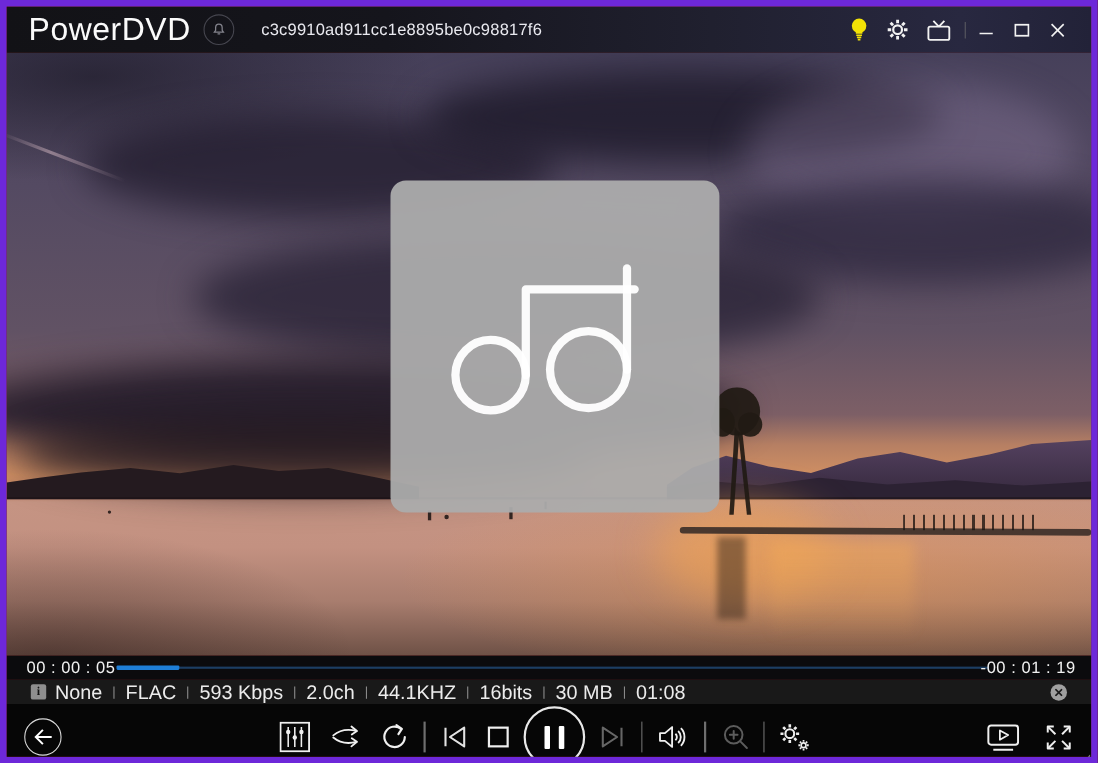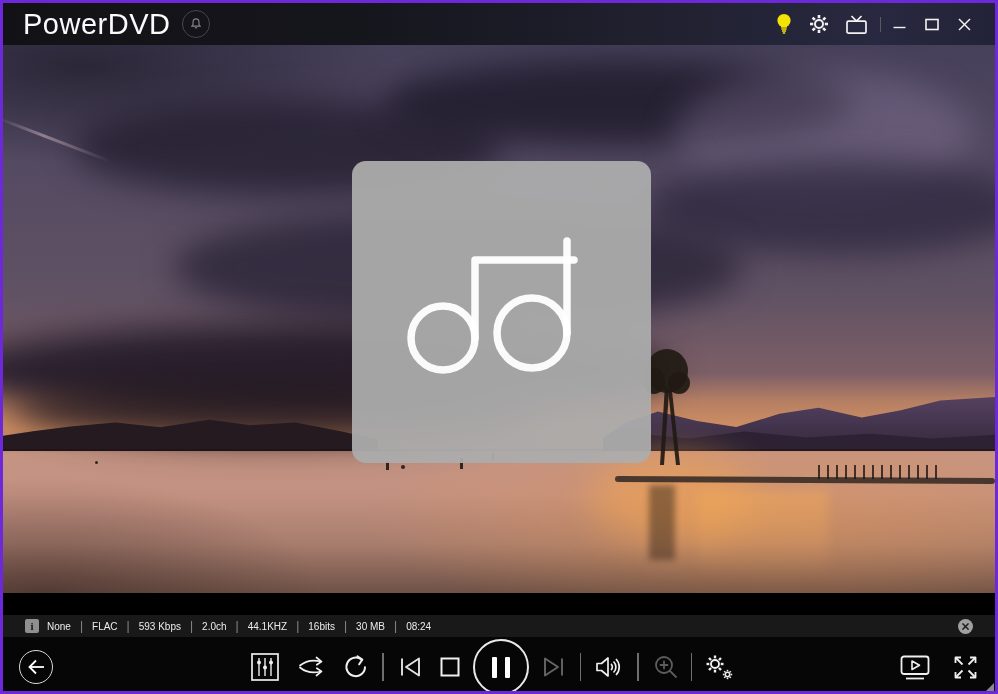--- a/index.html
+++ b/index.html
@@ -1,21 +1,21 @@
 <!DOCTYPE html>
 <html style="--accent-blue: #1e7ed6; --track-blue: #1c3e63; --bulb-yellow: #f2e206; --info-bar-bg: #191919; --controls-bg: #060606; --progress-row-bg: #0b0b0d;"><head>
 <meta charset="utf-8">
 <style>
   :root{
     --accent-blue:#1e7ed6; --track-blue:#1c3e63; --bulb-yellow:#f2e206;
     --info-bar-bg:#191919; --controls-bg:#060606; --progress-row-bg:#0b0b0d;
   }
   *{margin:0;padding:0;box-sizing:border-box}
   body{background:#2a2a2a;font-family:"Liberation Sans",sans-serif;-webkit-font-smoothing:antialiased}
-  #window{position:relative;width:998px;height:694px;background:#000000;overflow:hidden;border:3px solid #6d28d9}
+  #window{position:relative;width:998px;height:694px;background:#7f1d1d;overflow:hidden;border:6px solid #6d28d9}
 
   
   #titlebar{position:absolute;left:0;top:0;right:0;height:42px;
     background:linear-gradient(90deg,#121216 0%,#15151c 35%,#20202f 65%,#282840 88%,#222238 100%);
     display:flex;align-items:center;z-index:40}
   .logo{font-size:29px;font-weight:200;color:#fafafa;letter-spacing:.5px;margin-left:20px;line-height:42px}
   .bell-wrap{width:28px;height:28px;border:1px solid #46464f;border-radius:50%;display:flex;align-items:center;justify-content:center;margin-left:12px;color:#84848d}
   .tb-title{color:#e9e9ef;font-size:15px;margin-left:24px;letter-spacing:.2px}
   .tb-right{position:absolute;right:0;top:0;height:42px;display:flex;align-items:center;padding-right:16px}
   .tb-btn{display:flex;align-items:center;justify-content:center;height:42px;color:#f2f2f2;cursor:default}
@@ -72,21 +72,21 @@
   .track{position:absolute;left:100px;width:793px;height:10px;cursor:pointer}
   .track-line{position:absolute;left:0;right:0;top:4px;height:2px;background:var(--track-blue)}
   .track-fill{position:absolute;left:0;top:3px;height:4px;background:var(--accent-blue);border-radius:1px}
 
   
   #info-bar{position:absolute;left:0;top:612px;width:100%;height:22px;background:var(--info-bar-bg);
     display:flex;align-items:center;padding:0 10px;z-index:30}
   .info-icon{width:14px;height:14px;background:#8f8f8f;border-radius:2px;color:#161616;
     font-size:11px;font-weight:bold;font-family:"Liberation Serif",serif;
     display:flex;align-items:center;justify-content:center;margin:0 8px 0 12px}
-  .info-text{color:#ececec;font-size:10px;white-space:nowrap}
+  .info-text{color:#ececec;font-size:18px;white-space:nowrap}
   .info-sep{color:#8a8a8a;font-size:12px;margin:0 9px}
   .info-close{position:absolute;right:22px;width:15px;height:15px;border-radius:50%;background:#a0a0a0;
     display:flex;align-items:center;justify-content:center;color:#1c1c1c;cursor:default}
 
   
   #controls{position:absolute;left:0;top:634px;width:100%;height:60px;background:var(--controls-bg);z-index:30}
   .btn{display:flex;align-items:center;justify-content:center;cursor:default;color:#efefef}
   .back-btn{position:absolute;left:16px;top:13px;width:34px;height:34px;border:1.5px solid #d8d8d8;
     border-radius:50%;display:flex;align-items:center;justify-content:center;color:#fff}
   .center-cluster{position:absolute;left:248px;top:0;height:60px;display:flex;align-items:center}
@@ -106,20 +106,21 @@
 <div id="window">
 
   <div id="titlebar">
     <div class="logo">PowerDVD</div>
     <div class="bell-wrap">
       <svg width="14" height="14" viewBox="0 0 16 16" fill="none" stroke="currentColor" stroke-width="1.3">
         <path d="M8 2.2c-2.3 0-3.4 1.7-3.4 3.7v2.8L3.3 10.5h9.4l-1.3-1.8V5.9c0-2-1.1-3.7-3.4-3.7z"></path>
         <path d="M6.6 12.3h2.8"></path>
       </svg>
     </div>
+    <div class="tb-title">c3c9910ad911cc1e8895be0c98817f6</div>
 
     <div class="tb-right">
       <div class="tb-btn" style="margin-right:17px">
         <svg width="16" height="24" viewBox="0 0 16 24">
           <circle cx="8" cy="8.5" r="6.6" fill="var(--bulb-yellow)"></circle>
           <path d="M5 13.5 h6 v2.2 h-6 z" fill="var(--bulb-yellow)"></path>
           <path d="M5.4 17 h5.2 M6 19 h4 M6.8 21 h2.4" stroke="var(--bulb-yellow)" stroke-width="1.5" fill="none"></path>
         </svg>
       </div>
       <div class="tb-btn" style="margin-right:16px">
@@ -202,38 +203,46 @@
     <div class="music-card">
       <svg width="299" height="302" viewBox="0 0 299 302" fill="none" stroke="#ffffff" stroke-opacity=".95" stroke-width="7.5" stroke-linecap="round">
         <circle cx="91" cy="177" r="32"></circle>
         <path d="M123 177 V99 H222" stroke-linejoin="round"></path>
         <path d="M215 80 V172"></path>
         <circle cx="180" cy="172" r="35"></circle>
       </svg>
     </div>
   </div>
 
+  <div id="progress-row">
+    <div class="time time-left">00 : 00 : 05</div>
+    <div class="track">
+      <div class="track-line"></div>
+      <div class="track-fill" style="width: 7.2%;"></div>
+    </div>
+    <div class="time time-right">-00 : 01 : 19</div>
+  </div>
 
   <div id="info-bar">
     <div class="info-icon">i</div>
     <span class="info-text">None</span>
     <span class="info-sep">|</span>
     <span class="info-text">FLAC</span>
     <span class="info-sep">|</span>
     <span class="info-text">593 Kbps</span>
     <span class="info-sep">|</span>
     <span class="info-text">2.0ch</span>
     <span class="info-sep">|</span>
     <span class="info-text">44.1KHZ</span>
     <span class="info-sep">|</span>
     <span class="info-text">16bits</span>
     <span class="info-sep">|</span>
     <span class="info-text">30 MB</span>
     <span class="info-sep">|</span>
-    <span class="info-text">08:24</span>
+    <span class="info-text">01:08</span>
     <div class="info-close">
       <svg width="7" height="7" viewBox="0 0 8 8" stroke="currentColor" stroke-width="1.7">
         <line x1="0.5" y1="0.5" x2="7.5" y2="7.5"></line>
           <line x1="7.5" y1="0.5" x2="0.5" y2="7.5"></line>
       </svg>
     </div>
   </div>
 
   <div id="controls">
 

